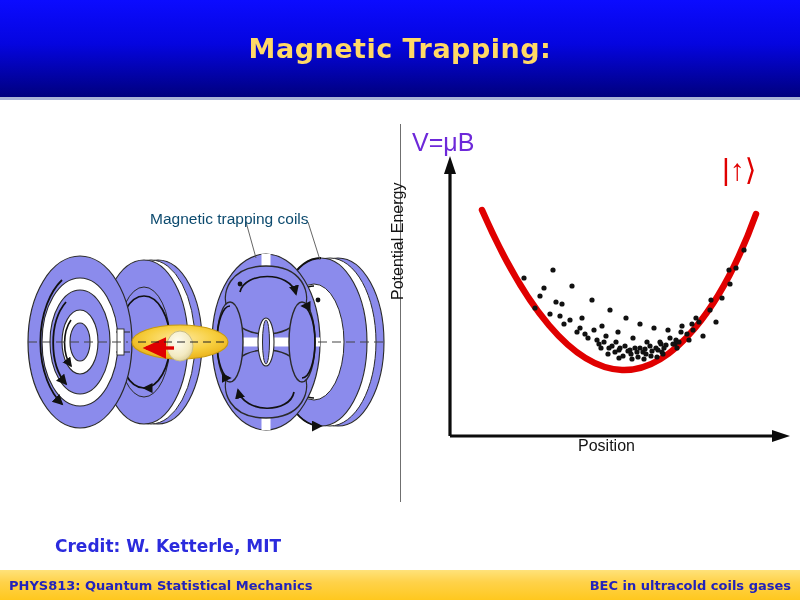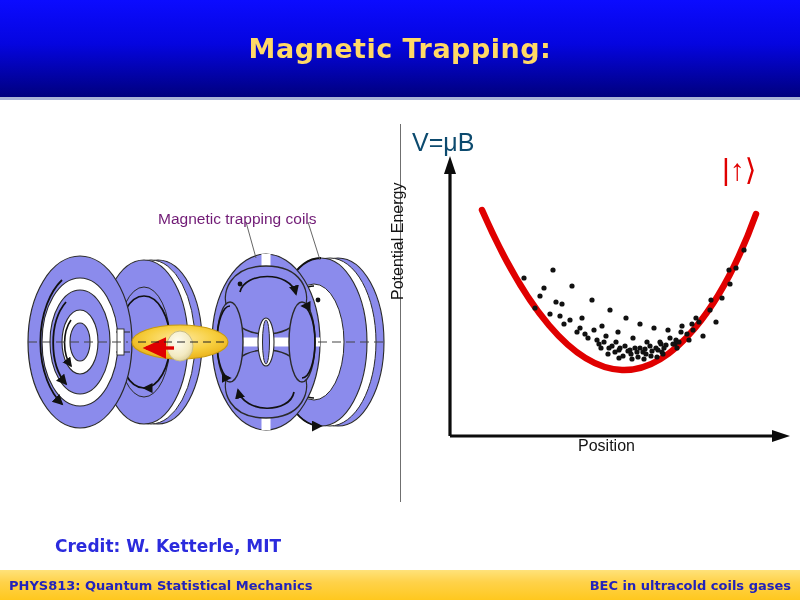--- a/index.html
+++ b/index.html
@@ -32,32 +32,32 @@
   
   #center-divider{
     position:absolute;left:400px;top:124px;width:1px;height:378px;
     background:#6f6f6f;
   }
   
   #coil-figure{
     position:absolute;left:18px;top:196px;width:372px;height:290px;
   }
   #coils-label{
-    position:absolute;left:158px;top:210px;
-    font-family:"Liberation Sans", sans-serif;
-    font-size:15.5px;color:#701a75;white-space:nowrap;
+    position:absolute;left:150px;top:210px;
+    font-family:"Liberation Sans", sans-serif;
+    font-size:15.5px;color:#0c4a6e;white-space:nowrap;
   }
   
   #plot-figure{
     position:absolute;left:404px;top:118px;width:392px;height:350px;
   }
   #v-label{
     position:absolute;left:412px;top:128px;
     font-family:"Liberation Sans", sans-serif;
-    font-size:25px;color:#0c4a6e;white-space:nowrap;
+    font-size:25px;color:#6d28d9;white-space:nowrap;
   }
   #ket-label{
     position:absolute;left:722px;top:152px;
     font-family:"Liberation Sans", sans-serif;
     font-size:30px;color:#e00000;font-weight:500;white-space:nowrap;
   }
   #ylabel{
     position:absolute;left:389px;top:300px;
     transform:rotate(-90deg);transform-origin:left top;
     font-family:"Liberation Sans", sans-serif;

